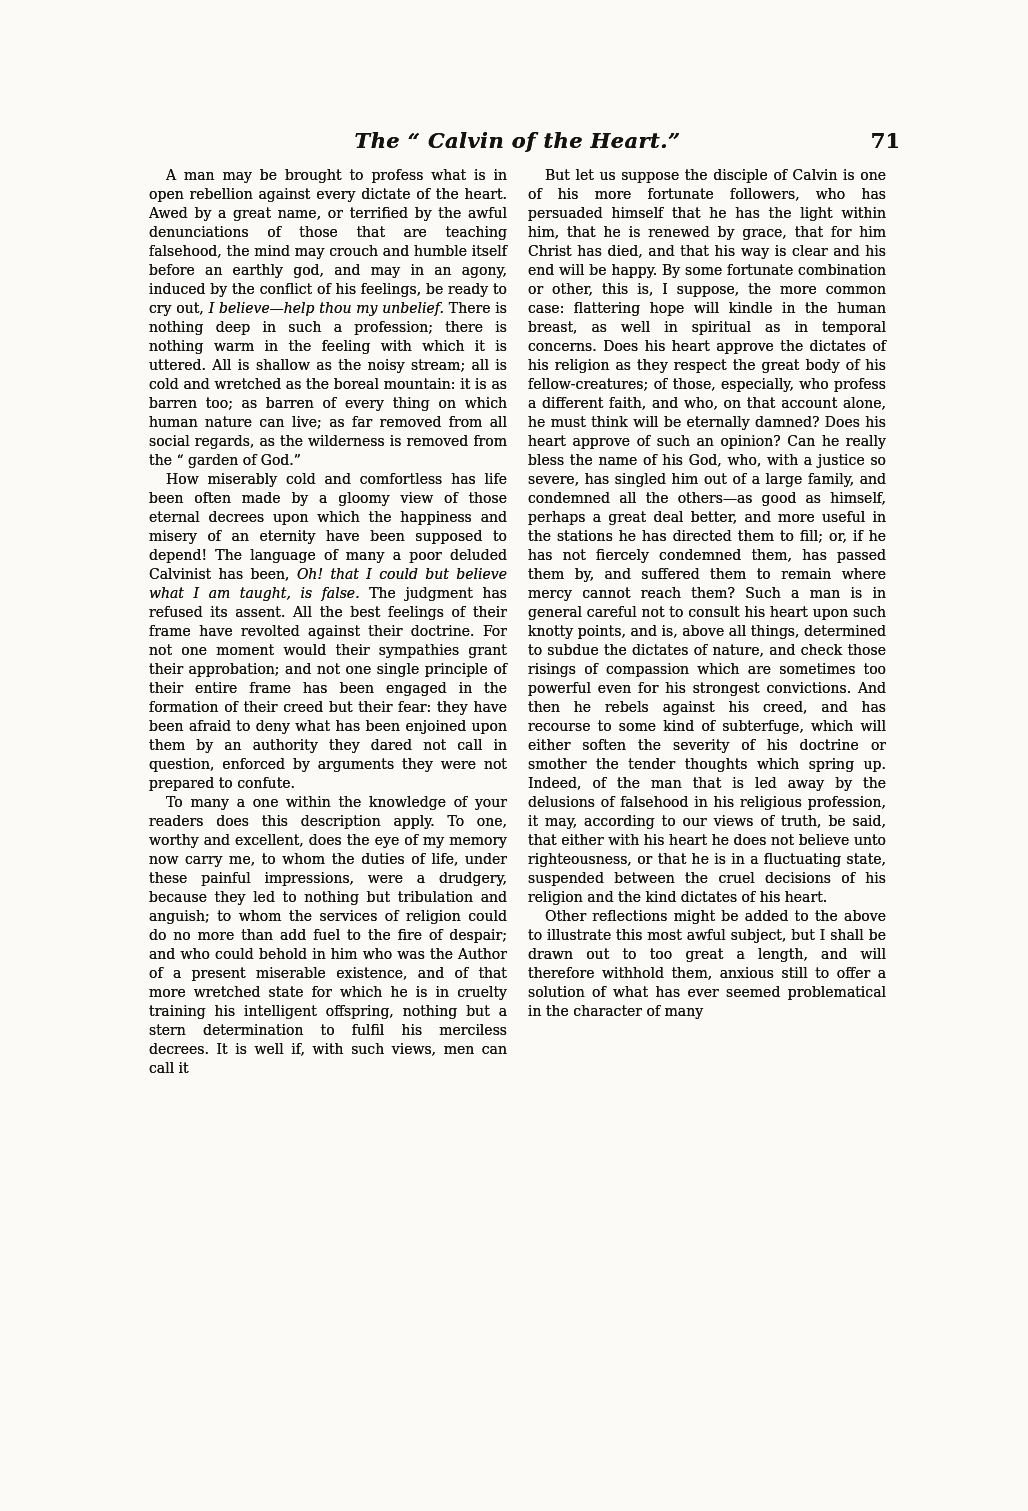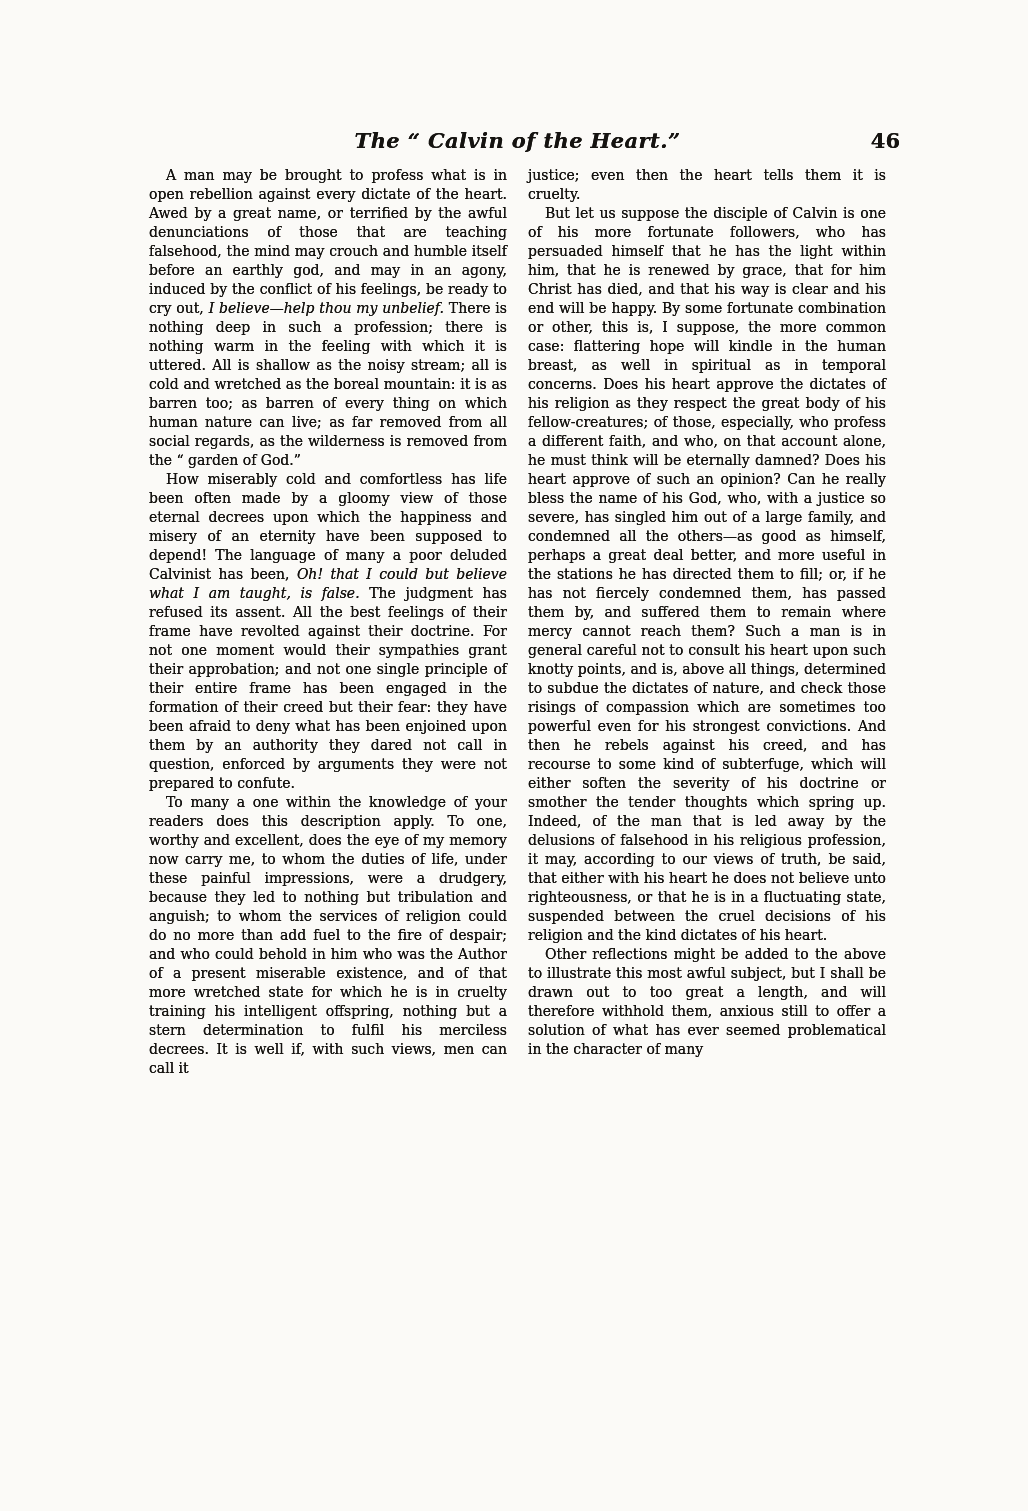--- a/index.html
+++ b/index.html
@@ -70,29 +70,28 @@
     font-style: italic;
   }
 </style>
 </head>
 <body>
 
 <div class="page">
 
   <div class="running-head">
     <div class="title">The “ Calvin of the Heart.”</div>
-    <div class="pagenum">46</div>
+    <div class="pagenum">71</div>
   </div>
 
   <div class="columns">
     <div class="col">
         <p class="indent"><span>A man may be brought to profess what is in open rebellion against every dictate of the heart. Awed by a great name, or terrified by the awful denunciations of those that are teaching falsehood, the mind may crouch and humble itself before an earthly god, and may in an agony, induced by the conflict of his feelings, be ready to cry out, </span><em>I believe—help thou my unbelief.</em><span> There is nothing deep in such a profession; there is nothing warm in the feeling with which it is uttered. All is shallow as the noisy stream; all is cold and wretched as the boreal mountain: it is as barren too; as barren of every thing on which human nature can live; as far removed from all social regards, as the wilderness is removed from the “ garden of God.”</span></p>
         <p class="indent"><span>How miserably cold and comfortless has life been often made by a gloomy view of those eternal decrees upon which the happiness and misery of an eternity have been supposed to depend! The language of many a poor deluded Calvinist has been, </span><em>Oh! that I could but believe what I am taught, is false.</em><span> The judgment has refused its assent. All the best feelings of their frame have revolted against their doctrine. For not one moment would their sympathies grant their approbation; and not one single principle of their entire frame has been engaged in the formation of their creed but their fear: they have been afraid to deny what has been enjoined upon them by an authority they dared not call in question, enforced by arguments they were not prepared to confute.</span></p>
         <p class="indent"><span>To many a one within the knowledge of your readers does this description apply. To one, worthy and excellent, does the eye of my memory now carry me, to whom the duties of life, under these painful impressions, were a drudgery, because they led to nothing but tribulation and anguish; to whom the services of religion could do no more than add fuel to the fire of despair; and who could behold in him who was the Author of a present miserable existence, and of that more wretched state for which he is in cruelty training his intelligent offspring, nothing but a stern determination to fulfil his merciless decrees. It is well if, with such views, men can call it</span></p>
       </div>
     <div class="col">
-        <p><span>justice; even then the heart tells them it is cruelty.</span></p>
         <p class="indent"><span>But let us suppose the disciple of Calvin is one of his more fortunate followers, who has persuaded himself that he has the light within him, that he is renewed by grace, that for him Christ has died, and that his way is clear and his end will be happy. By some fortunate combination or other, this is, I suppose, the more common case: flattering hope will kindle in the human breast, as well in spiritual as in temporal concerns. Does his heart approve the dictates of his religion as they respect the great body of his fellow-creatures; of those, especially, who profess a different faith, and who, on that account alone, he must think will be eternally damned? Does his heart approve of such an opinion? Can he really bless the name of his God, who, with a justice so severe, has singled him out of a large family, and condemned all the others—as good as himself, perhaps a great deal better, and more useful in the stations he has directed them to fill; or, if he has not fiercely condemned them, has passed them by, and suffered them to remain where mercy cannot reach them? Such a man is in general careful not to consult his heart upon such knotty points, and is, above all things, determined to subdue the dictates of nature, and check those risings of compassion which are sometimes too powerful even for his strongest convictions. And then he rebels against his creed, and has recourse to some kind of subterfuge, which will either soften the severity of his doctrine or smother the tender thoughts which spring up. Indeed, of the man that is led away by the delusions of falsehood in his religious profession, it may, according to our views of truth, be said, that either with his heart he does not believe unto righteousness, or that he is in a fluctuating state, suspended between the cruel decisions of his religion and the kind dictates of his heart.</span></p>
         <p class="indent"><span>Other reflections might be added to the above to illustrate this most awful subject, but I shall be drawn out to too great a length, and will therefore withhold them, anxious still to offer a solution of what has ever seemed problematical in the character of many</span></p>
       </div>
   </div>
 
 </div>
 
 </body></html>

